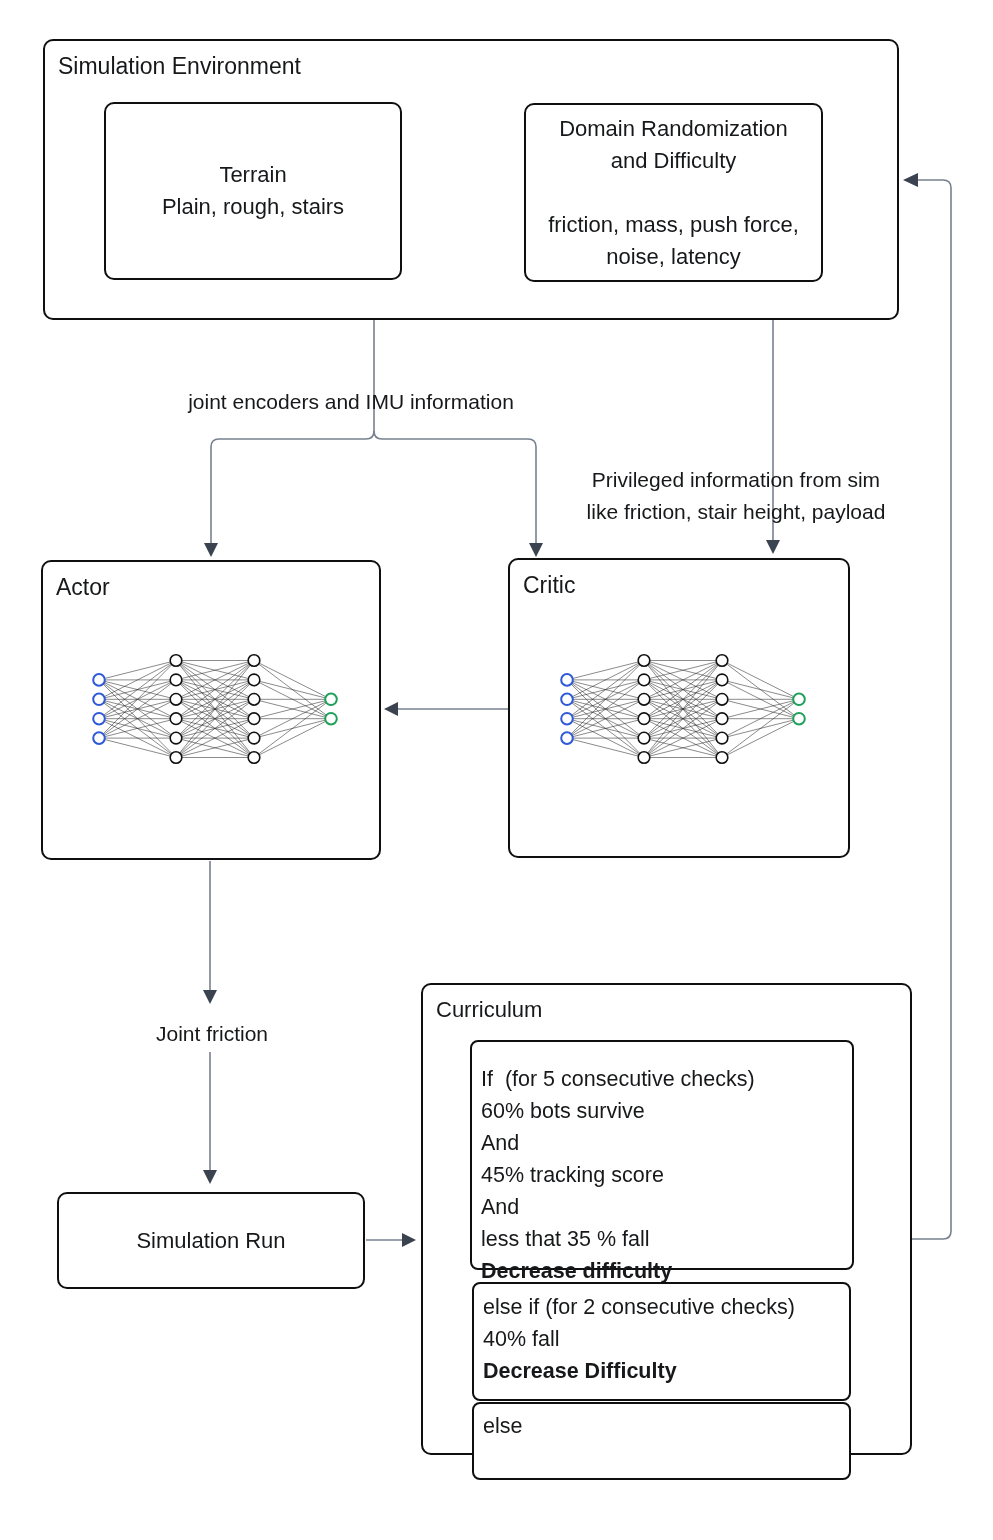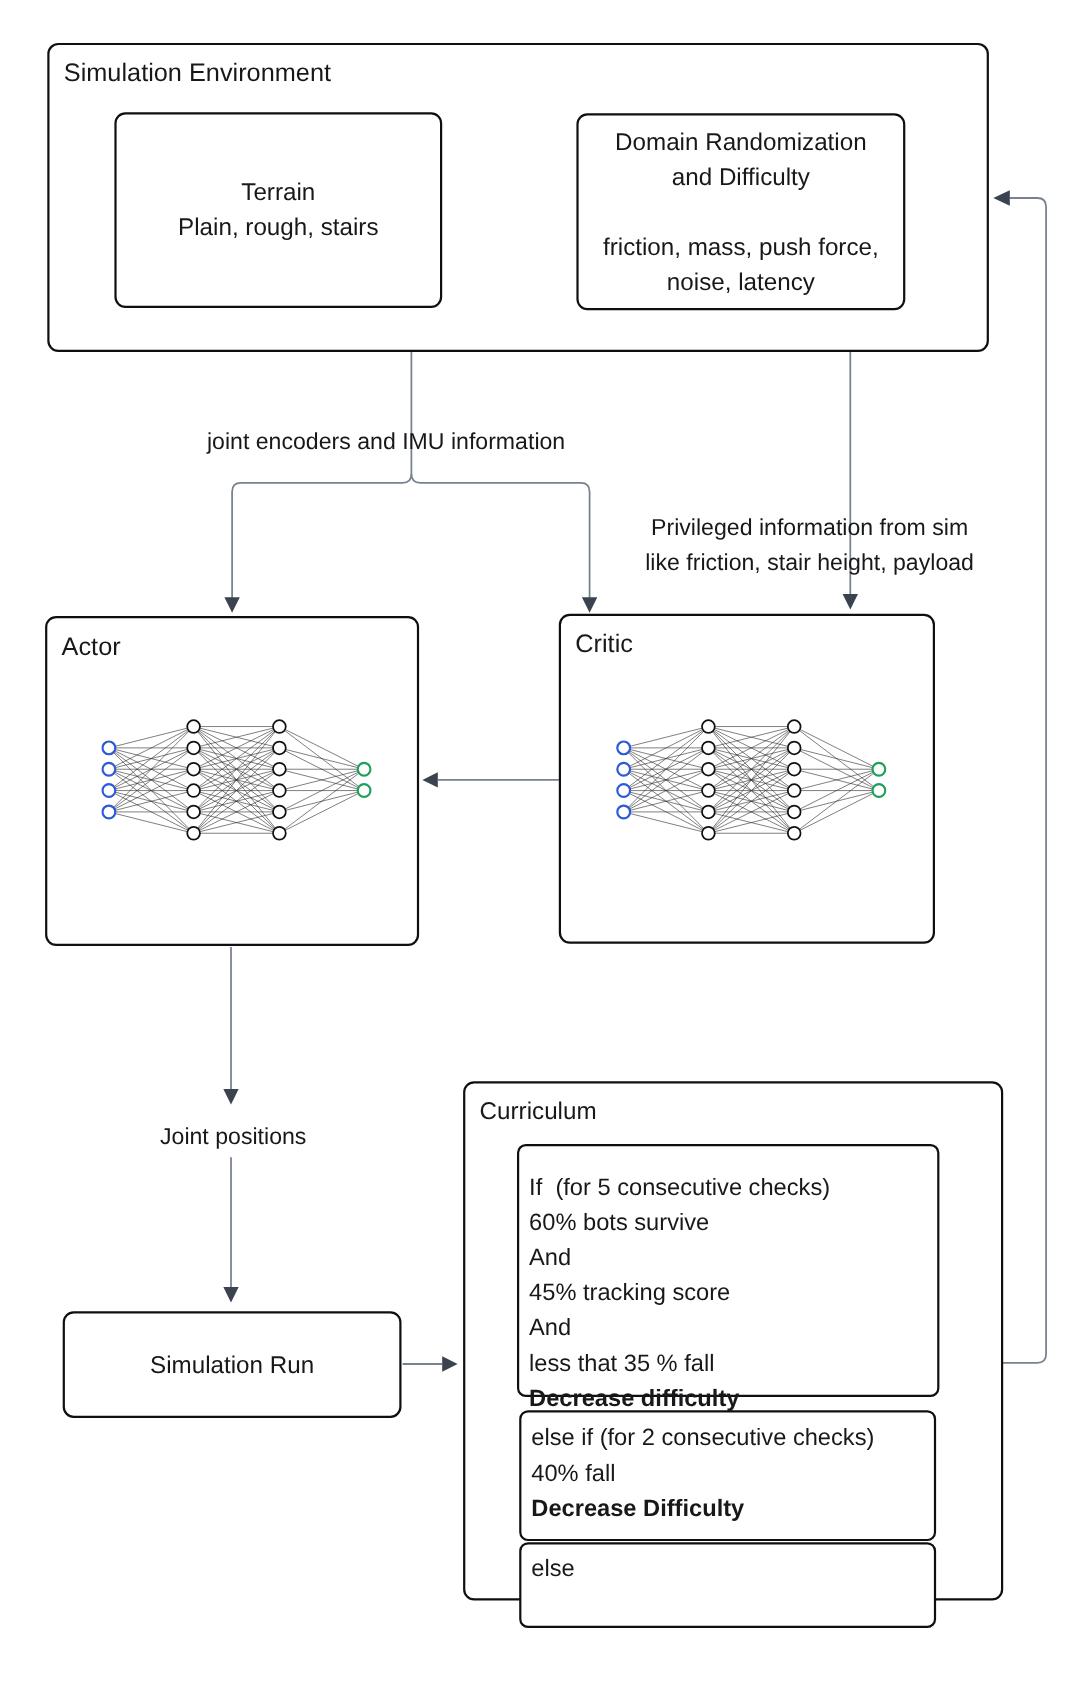--- a/index.html
+++ b/index.html
@@ -72,21 +72,21 @@
     </div>
   </div>
 
   <div class="edge-label" style="left:160px;top:386px;width:382px;text-align:center;">joint encoders and IMU information</div>
 
   <div class="edge-label" style="left:560px;top:464px;width:352px;text-align:center;">
     <div>Privileged information from sim</div>
     <div>like friction, stair height, payload</div>
   </div>
 
-  <div class="edge-label" style="left:112px;top:1018px;width:200px;text-align:center;">Joint positions</div>
+  <div class="edge-label" style="left:112px;top:1018px;width:200px;text-align:center;">Joint friction</div>
 
   <div class="box" style="left:41px;top:560px;width:340px;height:300px;">
     <div class="box-title">Actor</div>
   </div>
   <svg class="nn-svg" style="left:92px;top:648px;" width="246" height="124" viewBox="0 0 246 124">
       <line x1="7" y1="31.900000000000002" x2="84" y2="12.5" stroke="#2b2b2b" stroke-width="0.55"></line>
       <line x1="7" y1="31.900000000000002" x2="84" y2="31.900000000000002" stroke="#2b2b2b" stroke-width="0.55"></line>
       <line x1="7" y1="31.900000000000002" x2="84" y2="51.3" stroke="#2b2b2b" stroke-width="0.55"></line>
       <line x1="7" y1="31.900000000000002" x2="84" y2="70.7" stroke="#2b2b2b" stroke-width="0.55"></line>
       <line x1="7" y1="31.900000000000002" x2="84" y2="90.1" stroke="#2b2b2b" stroke-width="0.55"></line>

